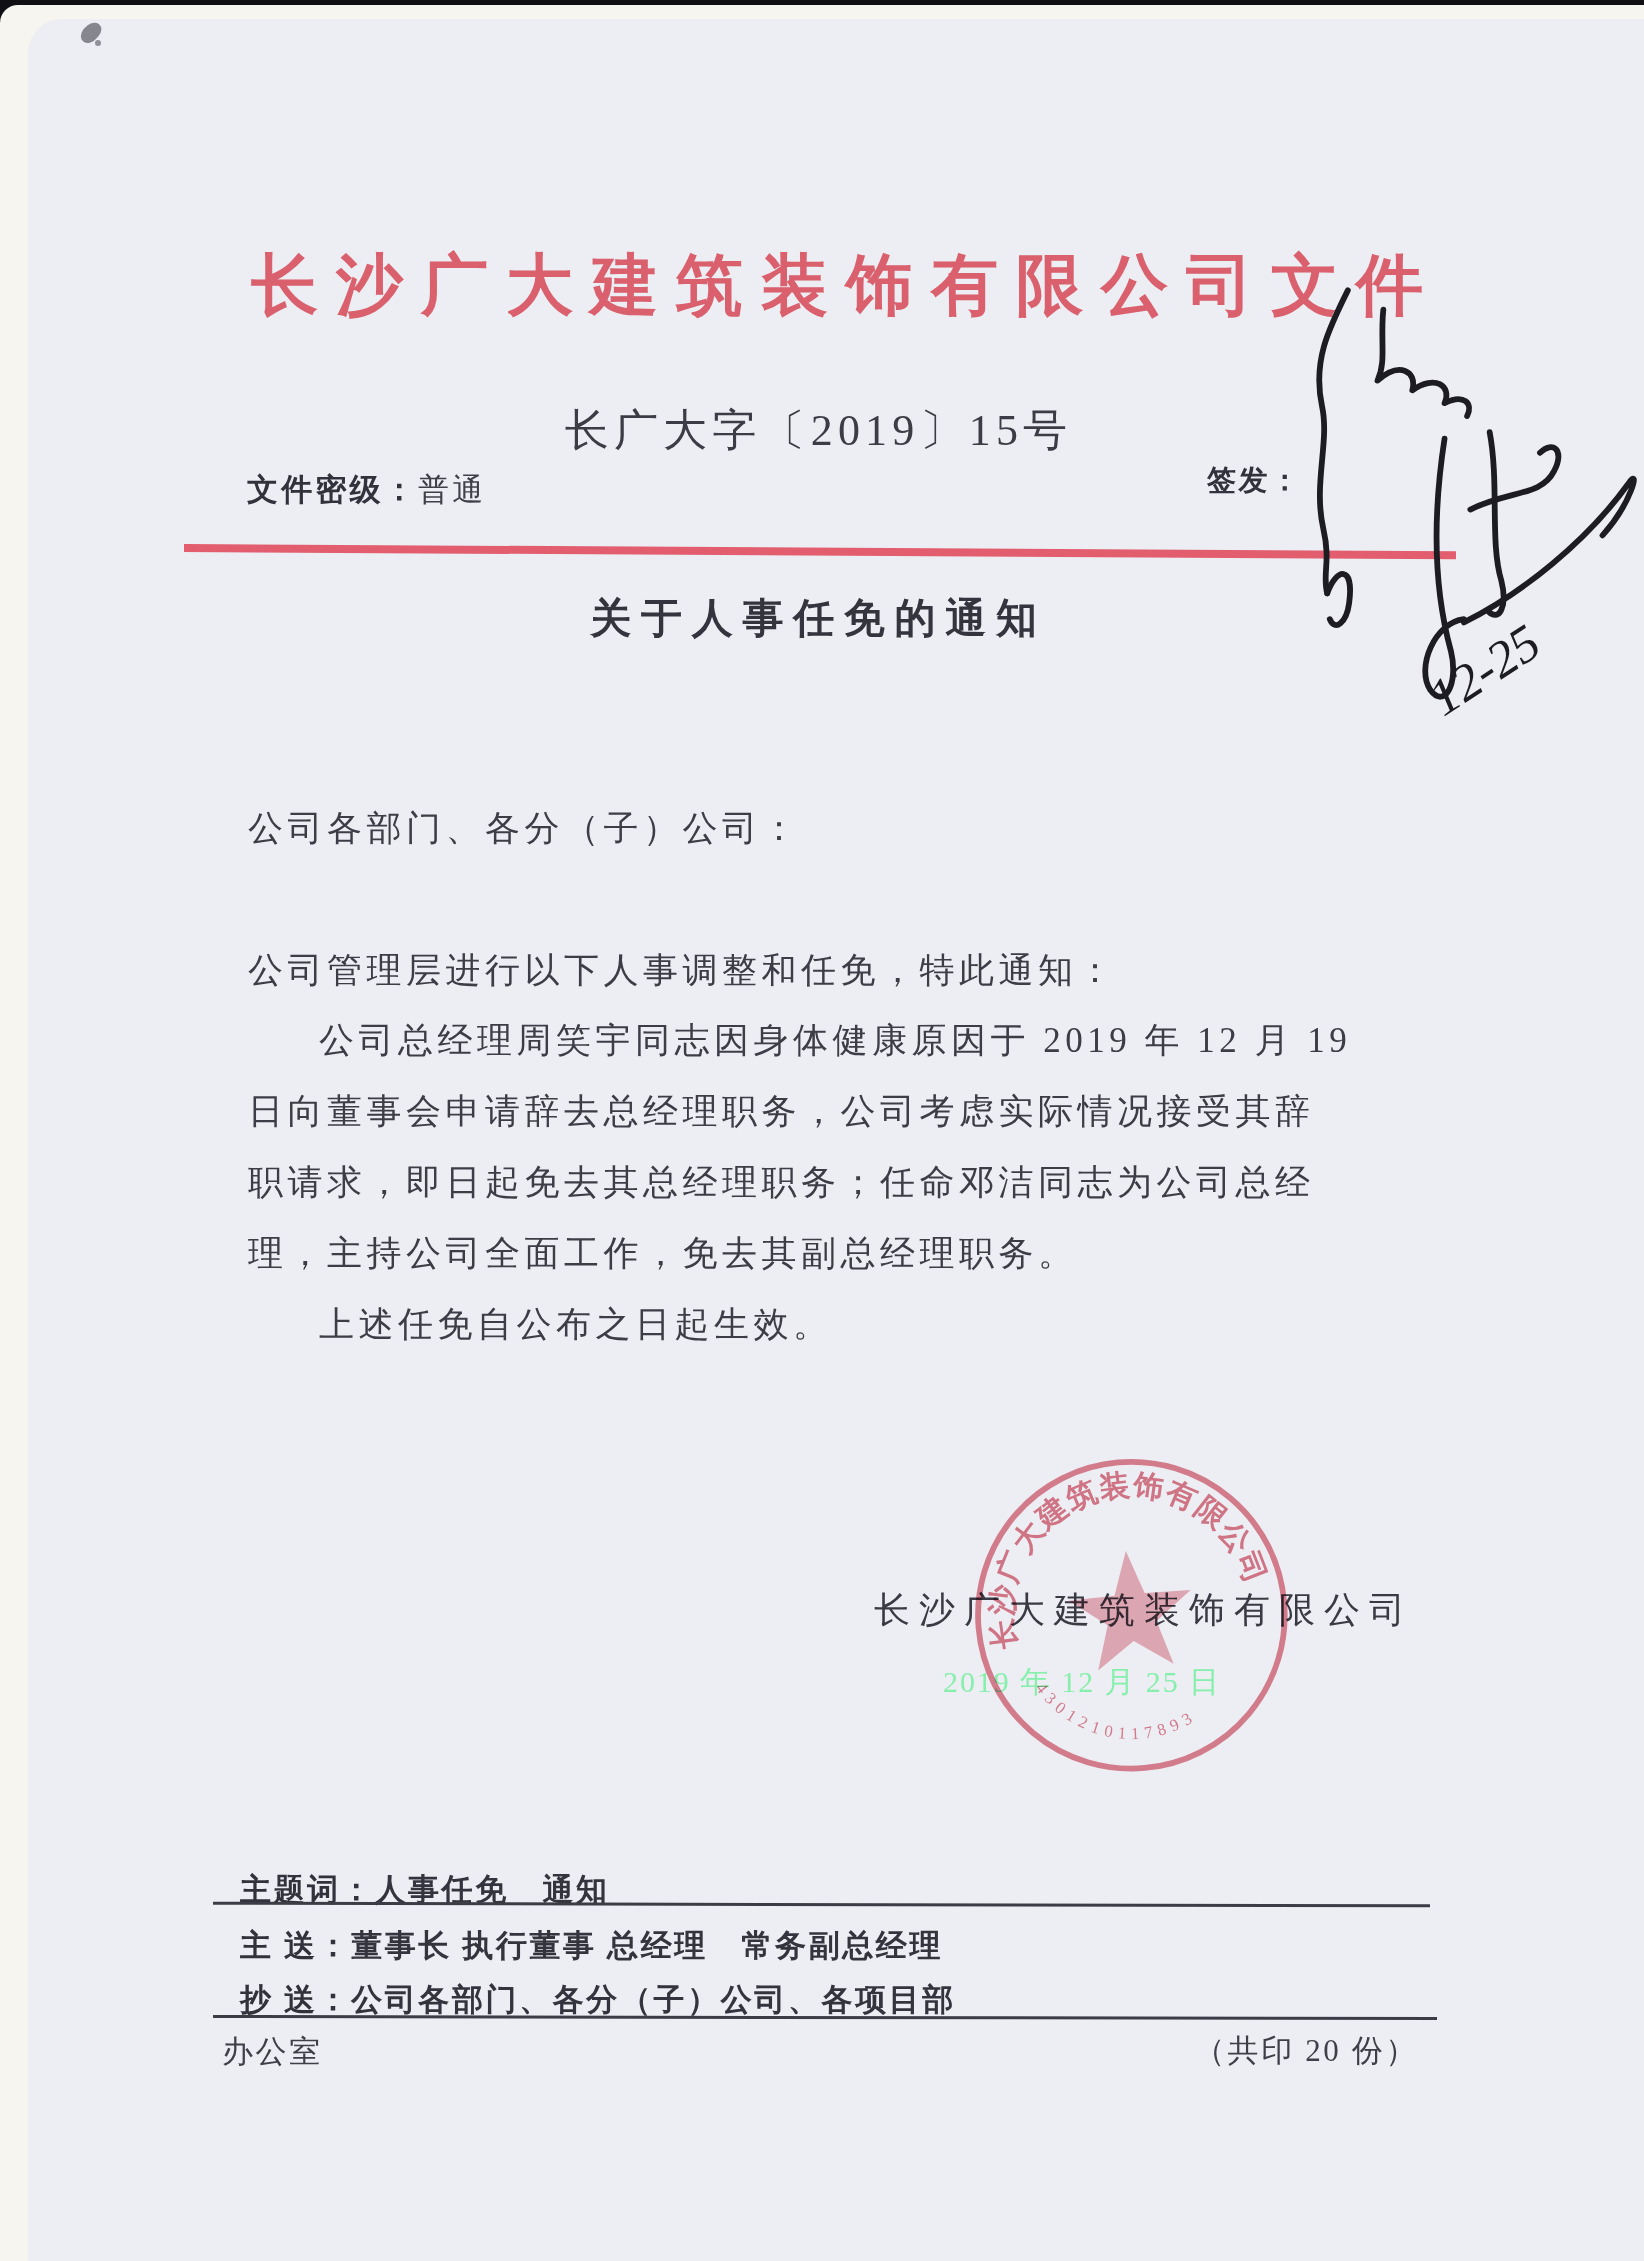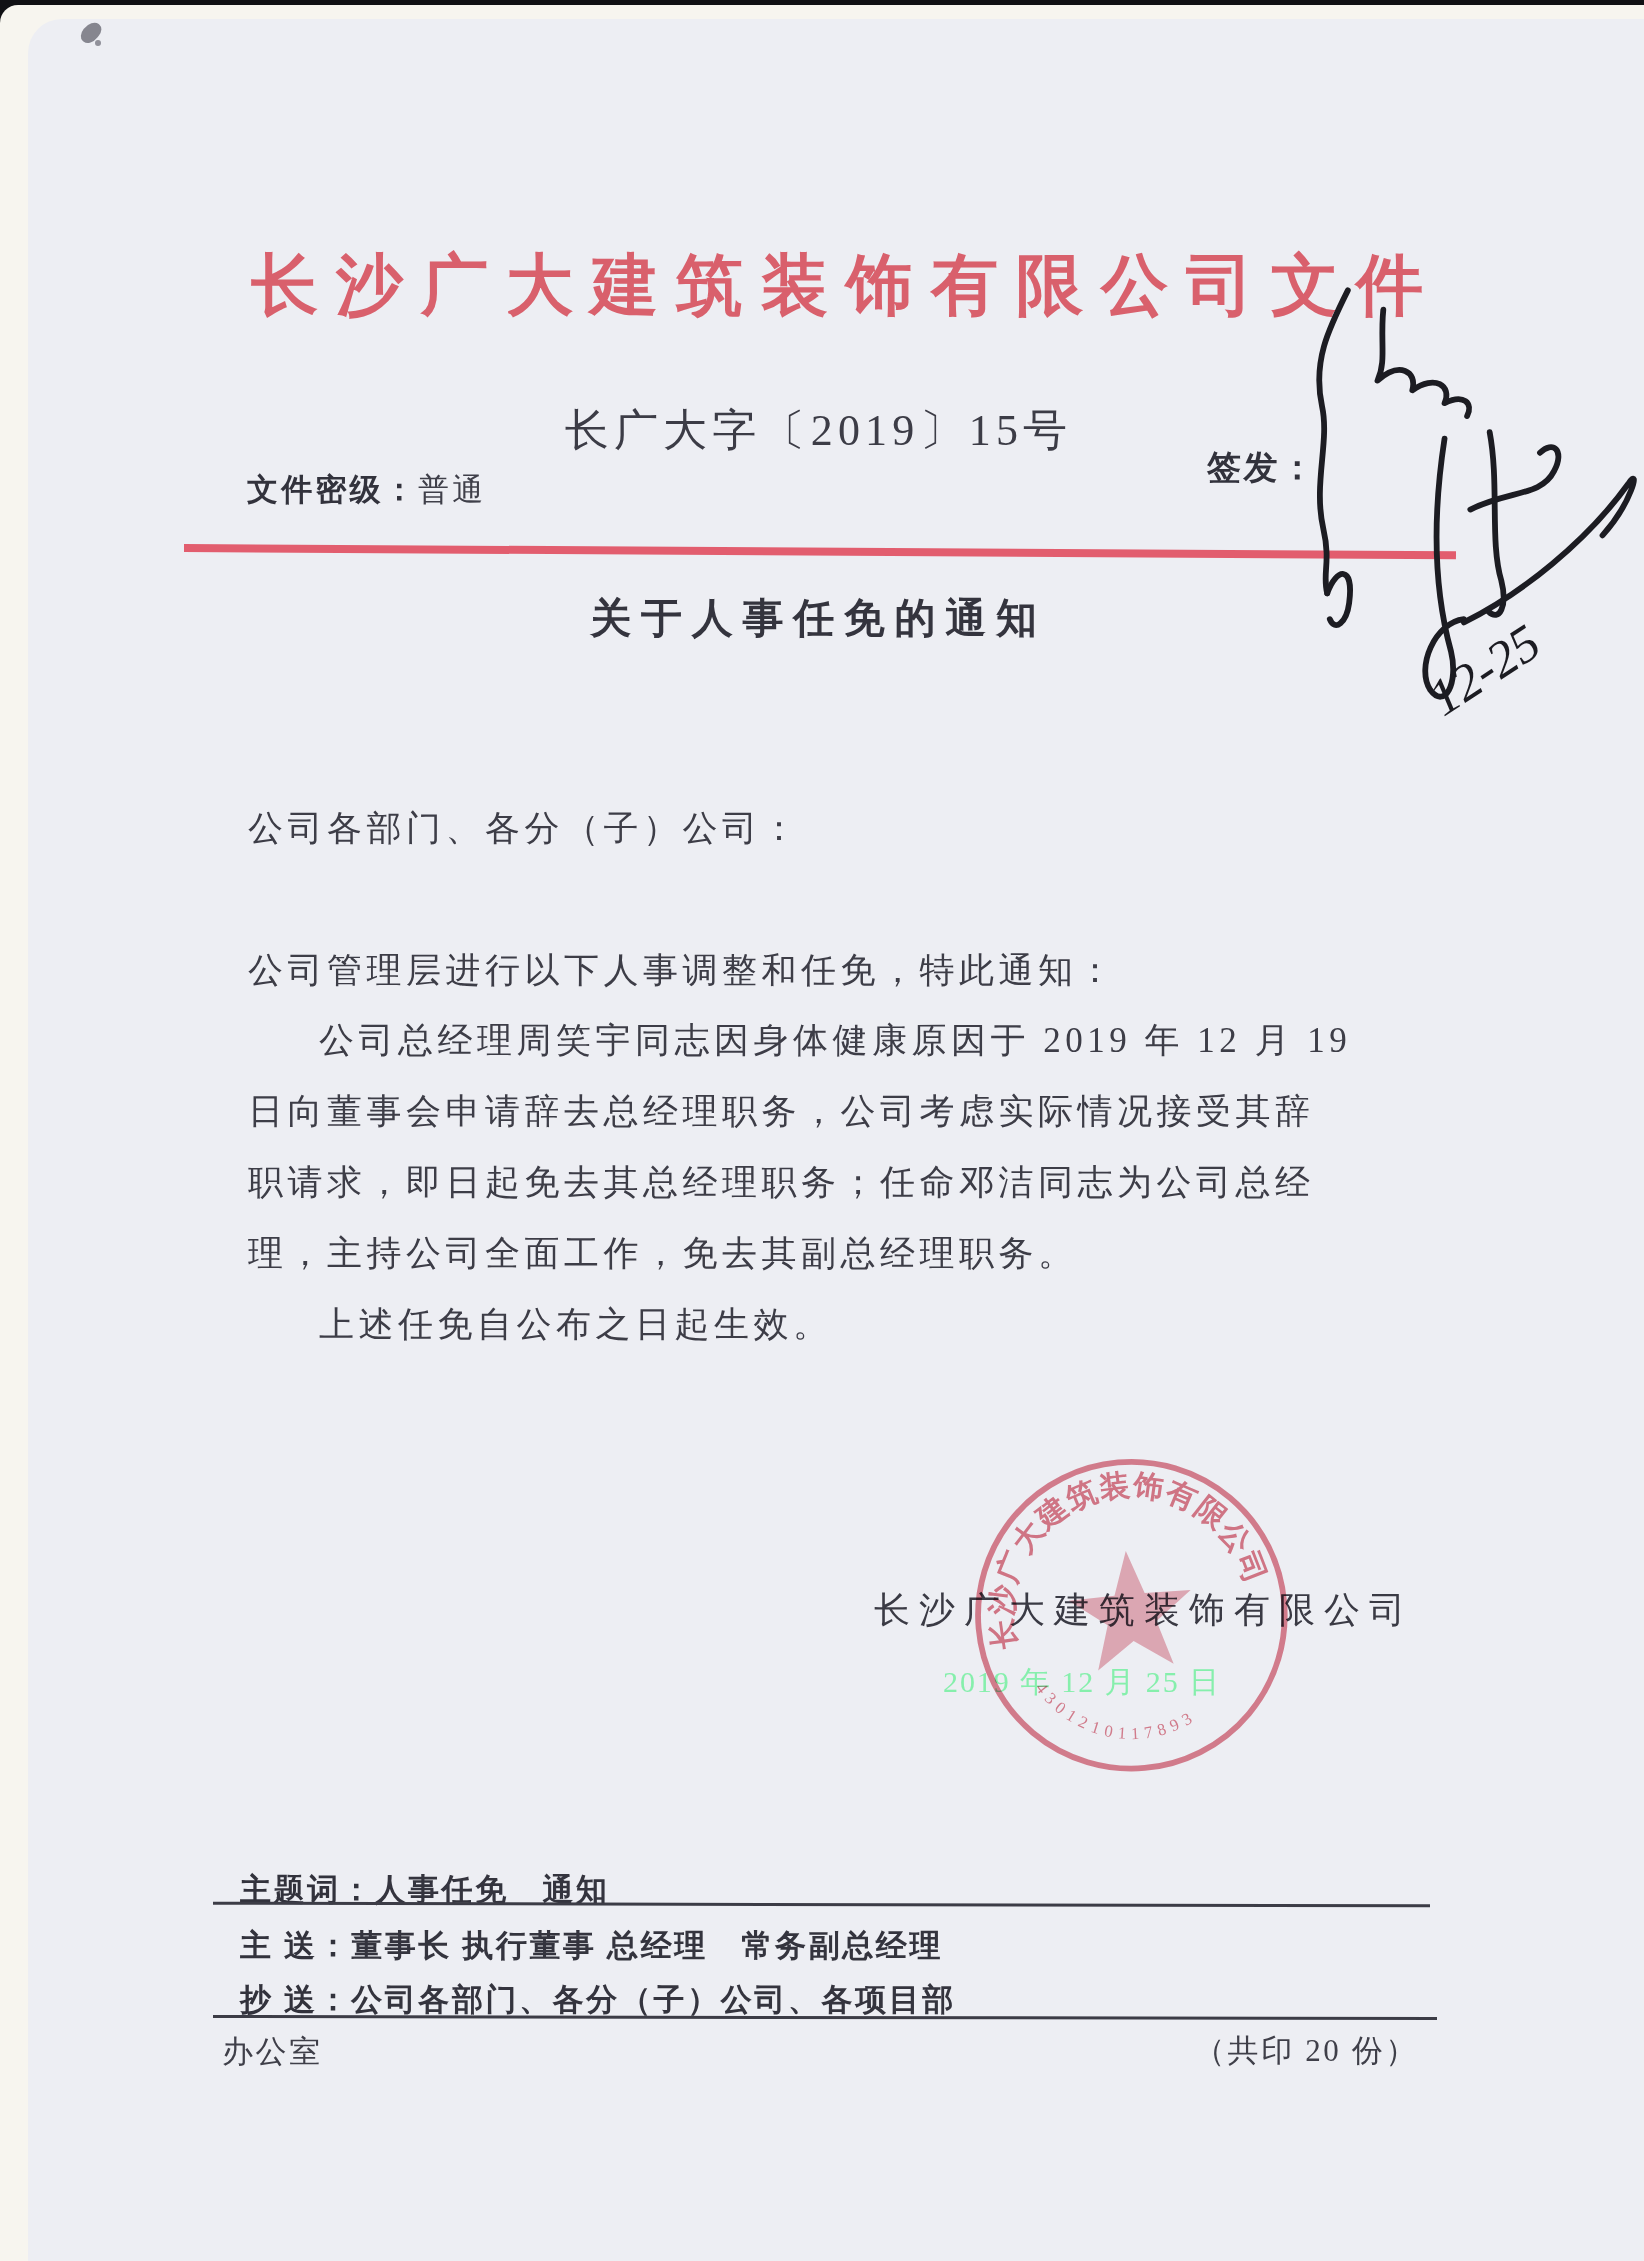--- a/index.html
+++ b/index.html
@@ -10,21 +10,21 @@
   .smudge{position:absolute;left:83px;top:20.6px;width:15.5px;height:23px;background:#63636d;opacity:.75;
           border-radius:60% 40% 55% 45%;transform:rotate(38deg);}
   .smudge2{position:absolute;left:95px;top:40px;width:5.8px;height:5.8px;background:#6a6a74;opacity:.7;border-radius:50%;}
 
   .abs{position:absolute;}
   .center-band{left:251px;width:1135px;text-align:center;}
   .org-title{top:240px;font-size:67px;font-weight:700;letter-spacing:18px;color:#d9606c;white-space:nowrap;}
   .doc-number{top:401px;font-size:44px;letter-spacing:5.2px;color:#3c3c46;}
   .label-b{font-weight:700;color:#32323c;}
   .secrecy{left:247px;top:469px;font-size:31px;letter-spacing:3.2px;}
-  .issuer{left:1207px;top:445px;font-size:34px;letter-spacing:2.6px;}
+  .issuer{left:1207px;top:461px;font-size:29px;letter-spacing:2.6px;}
   .red-rule{left:184px;top:544px;width:1272px;height:8.4px;background:#e25d6e;transform:rotate(0.33deg);transform-origin:left center;}
   .subject{top:591px;font-size:41px;font-weight:700;letter-spacing:9.7px;color:#34343e;}
 
   .bodyline{left:248px;width:1161px;font-size:35px;letter-spacing:4.5px;color:#3d3d47;white-space:nowrap;}
   .indent{padding-left:71px;}
 
   .signoff{left:874px;top:1586px;font-size:36px;letter-spacing:9px;color:#3a3a44;white-space:nowrap;}
   .signdate{left:943px;top:1662px;font-size:30px;letter-spacing:1.9px;color:#86efac;white-space:nowrap;}
 
   .seal{left:964px;top:1449px;width:335px;height:335px;mix-blend-mode:multiply;opacity:.88;transform:rotate(-5deg);}

